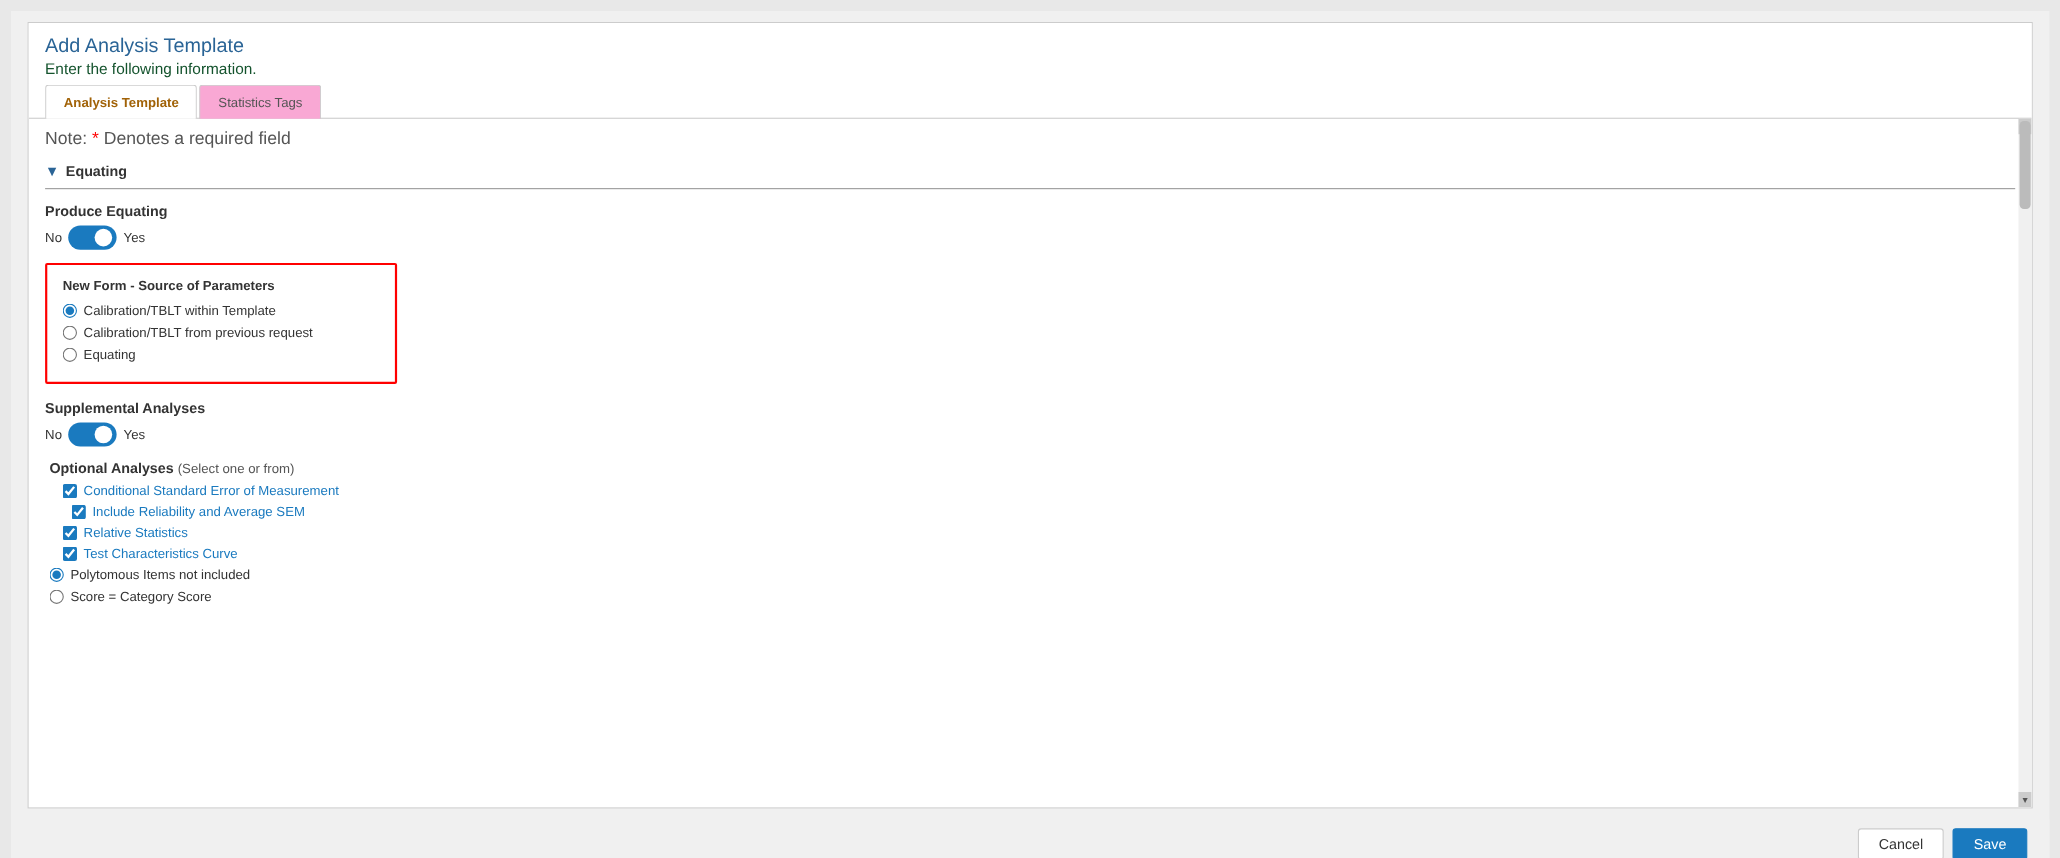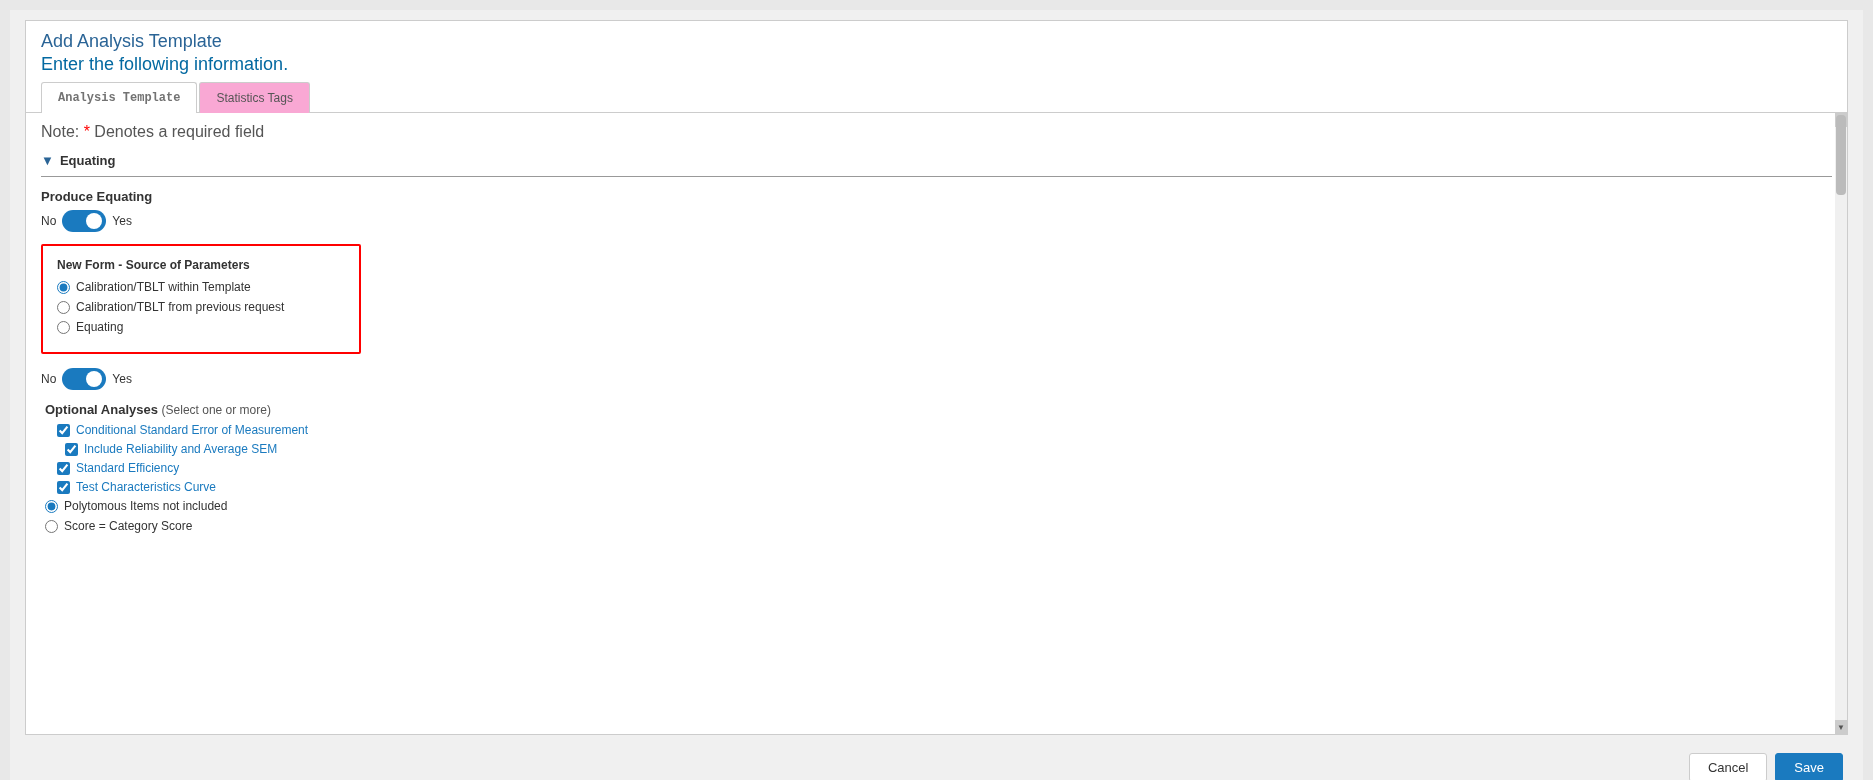--- a/index.html
+++ b/index.html
@@ -34,22 +34,22 @@
       padding: 10px 15px 6px 15px;
       background: #fff;
     }
     .page-title {
       font-size: 18px;
       color: #2a6496;
       font-weight: normal;
       margin-bottom: 2px;
     }
     .page-subtitle {
-      font-size: 18px;
-      color: #0369a1;
+      font-size: 14px;
+      color: #14532d;
     }
     .tabs-bar {
       display: flex;
       border-bottom: 1px solid #ccc;
       padding: 0 15px;
       background: #fff;
     }
     .tab {
       padding: 8px 16px;
       font-size: 12px;
@@ -59,25 +59,24 @@
       margin-right: 2px;
       color: #555;
       background: #f9a8d4;
       border-color: #ccc;
       border-radius: 3px 3px 0 0;
       position: relative;
       top: 1px;
     }
     .tab.active {
       background: #fff;
-      color: #737373;
+      color: #a16207;
       font-weight: bold;
       border-color: #ccc;
       border-bottom-color: #fff;
-      font-family: Liberation Mono, monospace;
     }
     .content-area {
       flex: 1;
       overflow-y: auto;
       padding: 10px 15px;
       position: relative;
     }
     .note-text {
       font-size: 16px;
       color: #555;
@@ -317,47 +316,48 @@
           <input type="radio" name="source" style="">
           <span>Calibration/TBLT from previous request</span>
         </div>
         <div class="radio-option">
           <input type="radio" name="source" style="">
           <span>Equating</span>
         </div>
       </div>
 
       <div class="supplemental-section">
+        <div class="field-label">Supplemental Analyses</div>
         <div class="toggle-row">
           <span class="toggle-label">No</span>
           <label class="toggle-switch">
             <input type="checkbox" checked="" style="">
             <span class="slider"></span>
           </label>
           <span class="toggle-label">Yes</span>
         </div>
 
         <div style="margin-left: 4px;">
           <div class="optional-analyses-label">
             <span>Optional Analyses</span>
-            <span class="hint">(Select one or more)</span>
+            <span class="hint">(Select one or from)</span>
           </div>
 
           <div class="checkbox-option">
             <input type="checkbox" checked="" style="">
             <span>Conditional Standard Error of Measurement</span>
           </div>
           <div class="checkbox-option checkbox-sub">
             <input type="checkbox" checked="" style="">
             <span>Include Reliability and Average SEM</span>
           </div>
 
           <div class="checkbox-option">
             <input type="checkbox" checked="" style="">
-            <span>Standard Efficiency</span>
+            <span>Relative Statistics</span>
           </div>
 
           <div class="checkbox-option">
             <input type="checkbox" checked="" style="">
             <span>Test Characteristics Curve</span>
           </div>
 
           <div class="radio-option">
             <input type="radio" name="poly" checked="" style="">
             <span>Polytomous Items not included</span>

